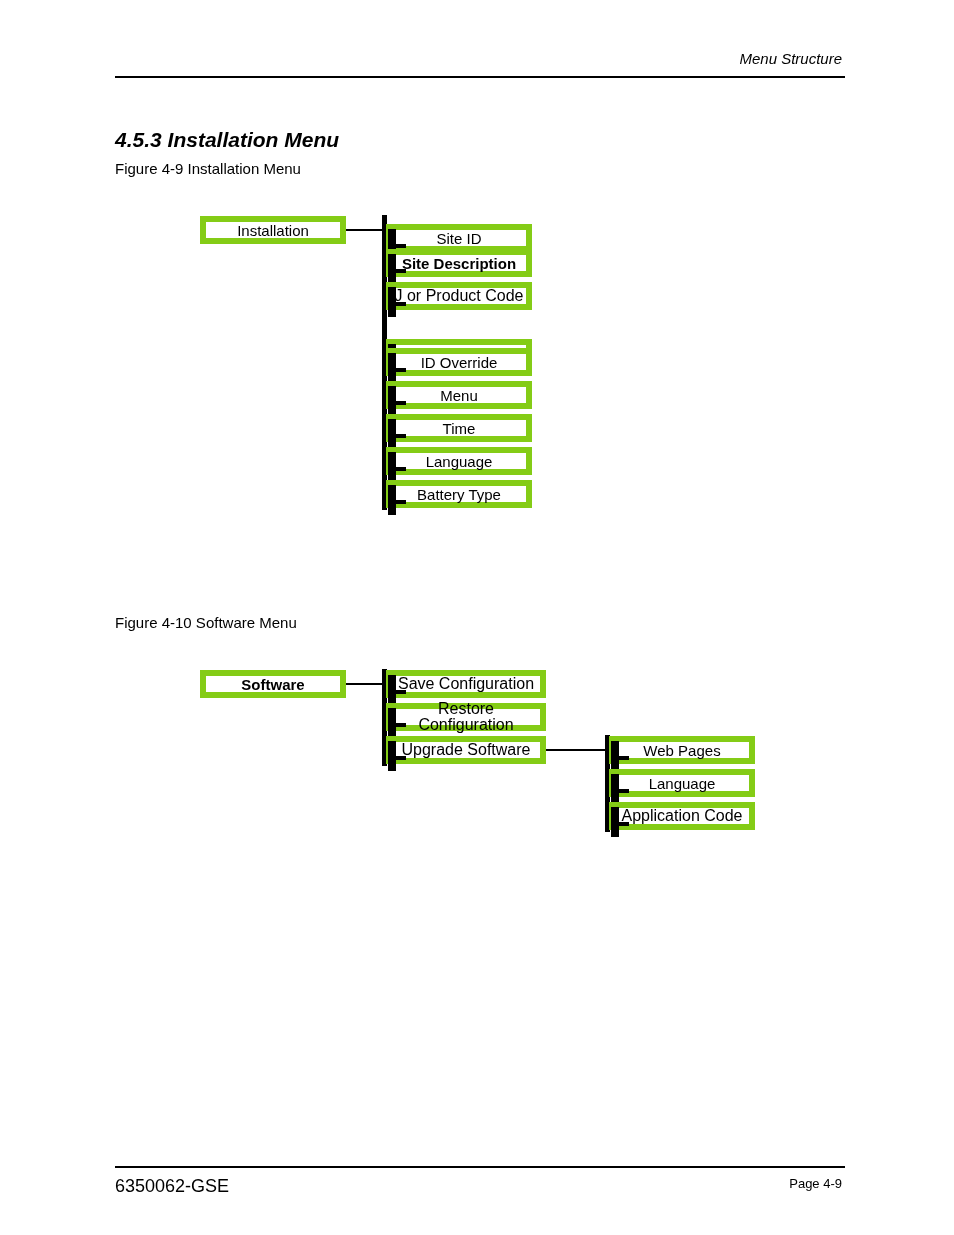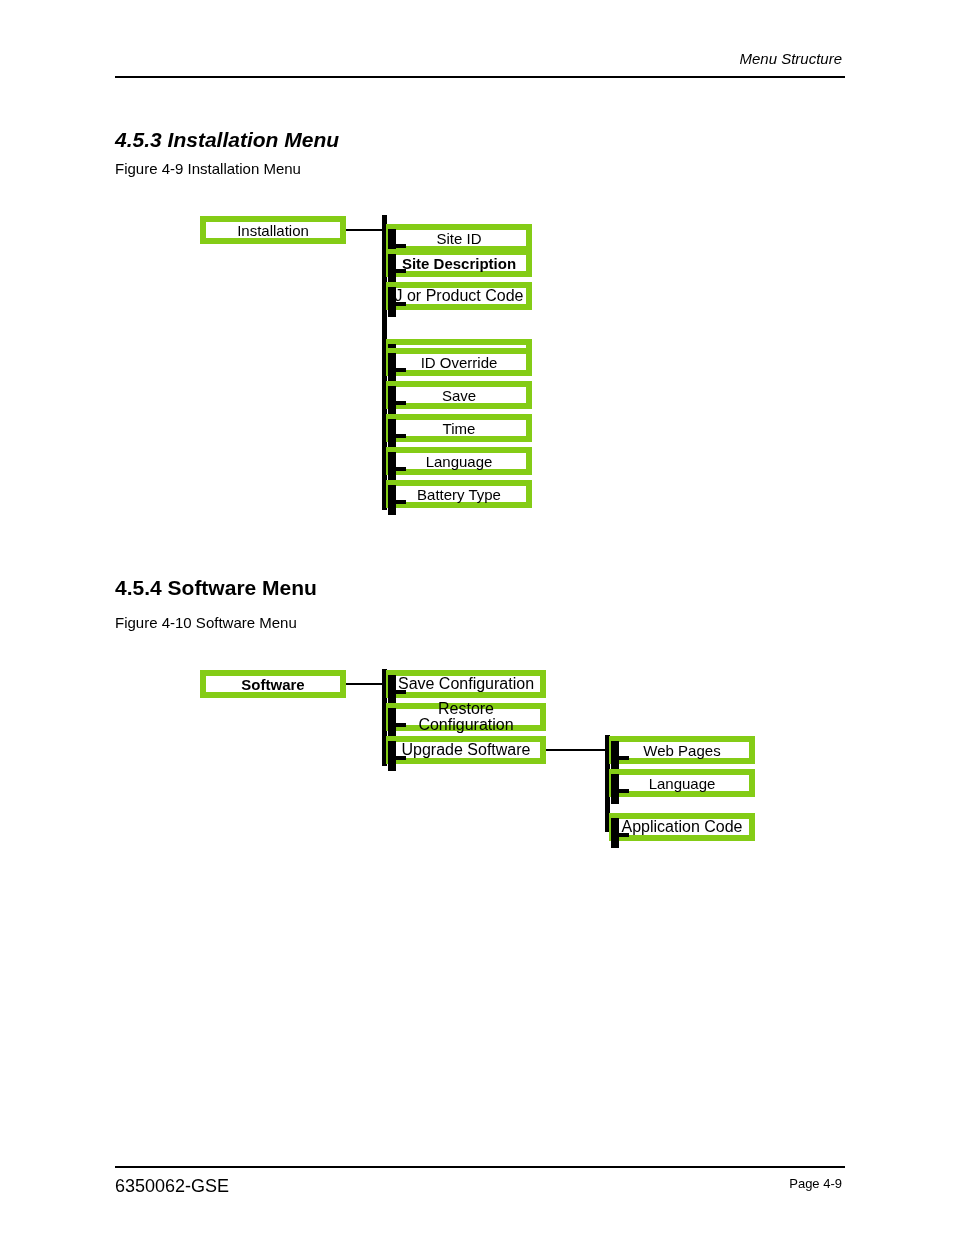--- a/index.html
+++ b/index.html
@@ -52,41 +52,40 @@
 
   <div class="hline" style="left:346px; top:229px; width:37px;"></div>
 
   <div class="thick-v" style="left:382px; top:215px; height:295px;"></div>
 
   <div class="node child" style="left:386px; top:224px;">Site ID</div>
   <div class="node child" style="left:386px; top:249px;font-weight:bold;">Site Description</div>
   <div class="node child narrow" style="left:386px; top:282px;">J or Product Code</div>
   <div class="node child" style="left:386px; top:315px;margin-top:24px;">Walk-In</div>
   <div class="node child" style="left:386px; top:348px;">ID Override</div>
-  <div class="node child" style="left:386px; top:381px;">Save</div>
+  <div class="node child" style="left:386px; top:381px;">Menu</div>
   <div class="node child" style="left:386px; top:414px;">Time</div>
   <div class="node child" style="left:386px; top:447px;">Language</div>
   <div class="node child" style="left:386px; top:480px;">Battery Type</div>
 
-  <div class="section-title" style="top:576px;">4.5.4 Software Menu</div>
   <div class="figure-caption" style="top:614px;">Figure 4-10 Software Menu</div>
 
   <div class="node" style="left:200px; top:670px;font-weight:bold;">Software</div>
 
   <div class="hline" style="left:346px; top:683px; width:37px;"></div>
   <div class="thick-v" style="left:382px; top:669px; height:97px;"></div>
 
   <div class="node child narrow" style="left:386px; top:670px; width:160px;">Save Configuration</div>
   <div class="node child narrow" style="left:386px; top:703px; width:160px;">Restore Configuration</div>
   <div class="node child narrow" style="left:386px; top:736px; width:160px;">Upgrade Software</div>
 
   <div class="hline" style="left:546px; top:749px; width:60px;"></div>
   <div class="thick-v" style="left:605px; top:735px; height:97px;"></div>
 
   <div class="node child" style="left:609px; top:736px;">Web Pages</div>
   <div class="node child" style="left:609px; top:769px;">Language</div>
-  <div class="node child narrow" style="left:609px; top:802px;margin-top:11px;">Application Code</div>
+  <div class="node child narrow" style="left:609px; top:802px;">Application Code</div>
 
   <div class="hr-bottom"></div>
   <div class="footer-left">6350062-GSE</div>
   <div class="footer-right">Page 4-9</div>
 
 </div>
 
 </body></html>

